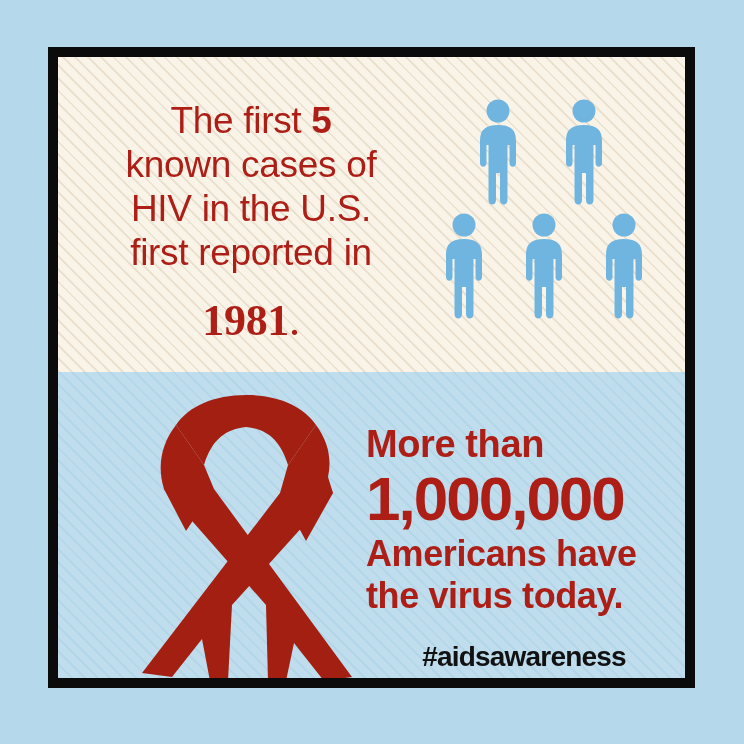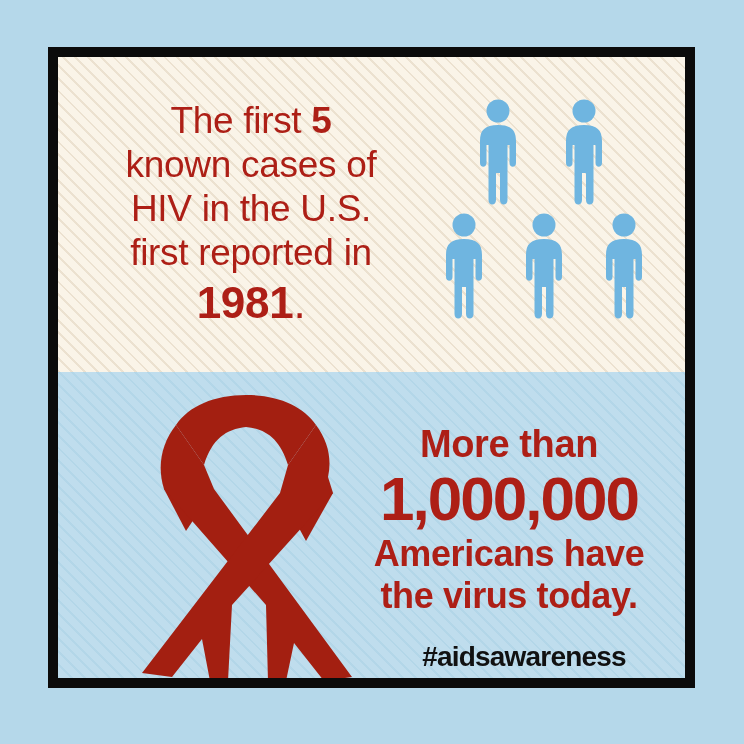--- a/index.html
+++ b/index.html
@@ -79,21 +79,22 @@
     line-height: 44px;
     letter-spacing: -0.3px;
   }
   #top-text .ln { display: block; white-space: nowrap; }
   #top-text .bold { font-weight: bold; }
   #top-text .year {
     display: block;
     font-size: 44px;
     font-weight: bold;
     line-height: 52px;
-    margin-top: 2px;
+    margin-top: 20px;
+    font-family: Liberation Serif, serif;
   }
   #top-text .year .dot { font-weight: normal; }
   
   #people {
     position: absolute;
     left: 382px;
     top: 42px;
     width: 240px;
     height: 230px;
   }
@@ -113,24 +114,24 @@
     position: absolute;
     left: 70px;
     top: 9px;
     width: 236px;
     height: 300px;
   }
   #ribbon svg { display: block; width: 100%; height: 100%; }
   
   #bottom-text {
     position: absolute;
-    left: 281px;
+    left: 308px;
     top: 50px;
     width: 340px;
-    text-align: center;
+    text-align: left;
     color: #ad1f16;
   }
   #bottom-text .more {
     display: block;
     font-size: 38px;
     line-height: 44px;
     font-weight: bold;
     letter-spacing: -0.4px;
   }
   #bottom-text .bignum {

